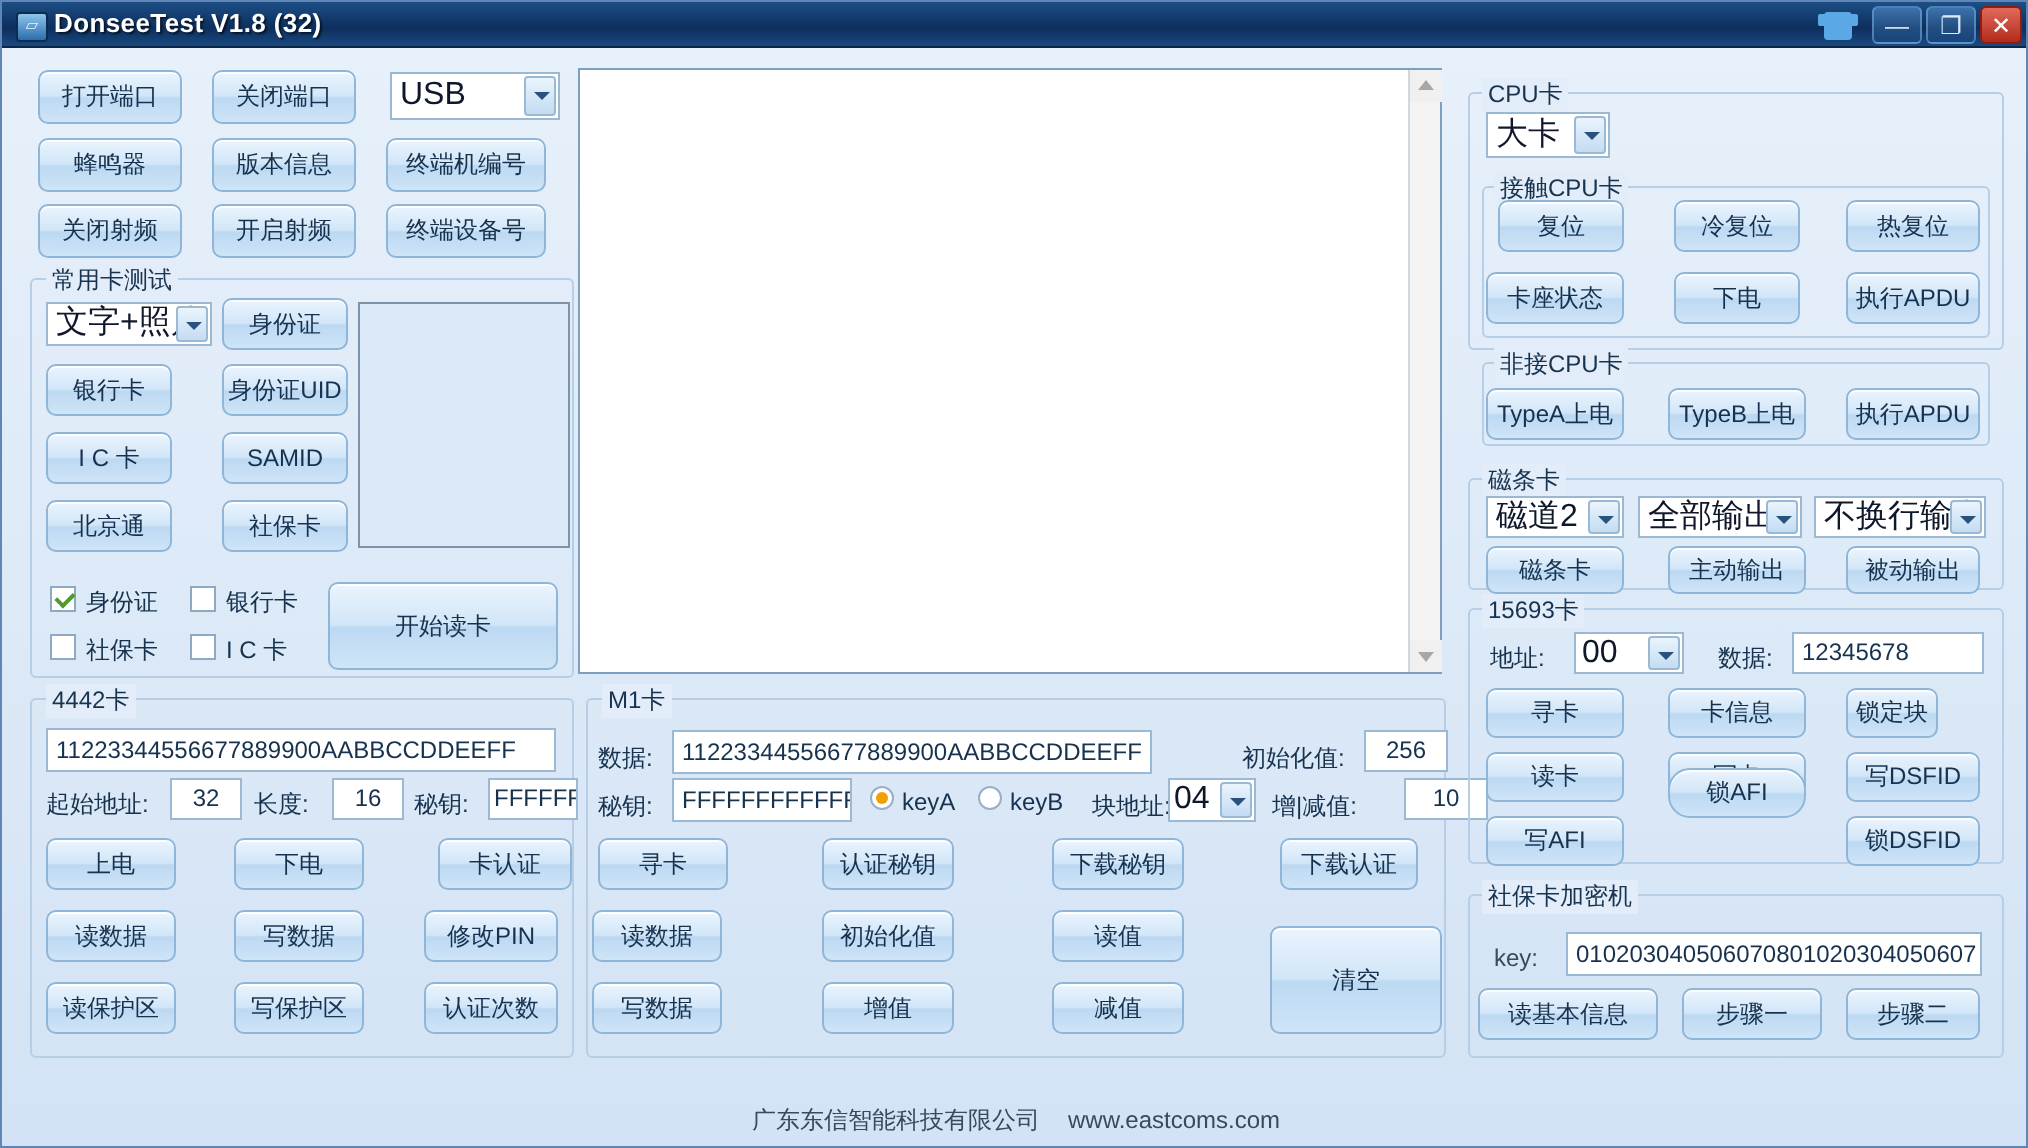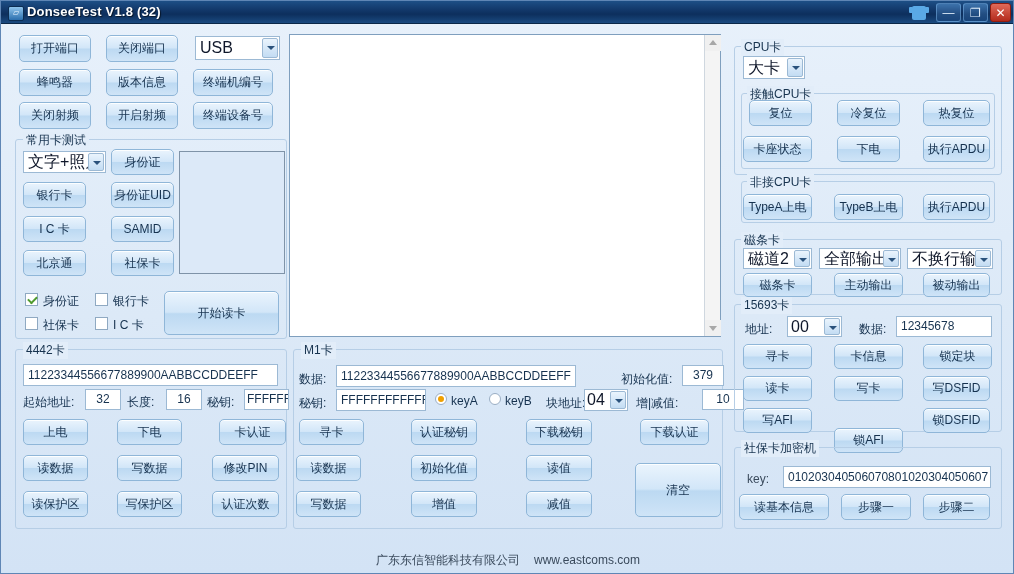--- a/index.html
+++ b/index.html
@@ -241,21 +241,21 @@
   <div class="btn" style="left:22px;top:490px;width:65px;height:26px;line-height:24px;">读保护区</div>
   <div class="btn" style="left:116px;top:490px;width:65px;height:26px;line-height:24px;">写保护区</div>
   <div class="btn" style="left:211px;top:490px;width:67px;height:26px;line-height:24px;">认证次数</div>
 
   <div class="grp" style="left:292px;top:348px;width:430px;height:180px;"></div>
   <div class="grp-title" style="left:300px;top:341px;">M1卡</div>
 
   <div class="lbl" style="left:298px;top:370px;">数据:</div>
   <div class="inp" style="left:335px;top:364px;width:240px;height:22px;line-height:20px;">11223344556677889900AABBCCDDEEFF</div>
   <div class="lbl" style="left:620px;top:370px;">初始化值:</div>
-  <div class="inp" style="left:681px;top:364px;width:42px;height:21px;line-height:19px;text-align:center;padding:0;">379</div>
+  <div class="inp" style="left:681px;top:364px;width:42px;height:21px;line-height:19px;text-align:center;padding:0;">256</div>
 
   <div class="lbl" style="left:298px;top:394px;">秘钥:</div>
   <div class="inp" style="left:335px;top:388px;width:90px;height:22px;line-height:20px;">FFFFFFFFFFFF</div>
   <div class="radio on" style="left:434px;top:392px;"></div>
   <div class="lbl" style="left:450px;top:393px;">keyA</div>
   <div class="radio" style="left:488px;top:392px;"></div>
   <div class="lbl" style="left:504px;top:393px;">keyB</div>
   <div class="lbl" style="left:545px;top:394px;">块地址:</div>
   <div class="sel" style="left:583px;top:388px;width:44px;height:22px;line-height:20px;padding:0 2px;">
     <span>04</span>
@@ -328,28 +328,28 @@
   <div class="lbl" style="left:744px;top:320px;">地址:</div>
   <div class="sel" style="left:786px;top:315px;width:55px;height:21px;line-height:19px;padding:0 3px;">
     <span>00</span>
     <i class="arrow"></i>
   </div>
   <div class="lbl" style="left:858px;top:320px;">数据:</div>
   <div class="inp" style="left:895px;top:315px;width:96px;height:21px;line-height:19px;">12345678</div>
 
   <div class="btn" style="left:742px;top:343px;width:69px;height:25px;line-height:23px;">寻卡</div>
   <div class="btn" style="left:833px;top:343px;width:69px;height:25px;line-height:23px;">卡信息</div>
-  <div class="btn" style="left:922px;top:343px;width:69px;height:25px;line-height:23px;">锁定块</div>
+  <div class="btn" style="left:922px;top:343px;width:46px;height:25px;line-height:23px;">锁定块</div>
 
   <div class="btn" style="left:742px;top:375px;width:69px;height:25px;line-height:23px;">读卡</div>
   <div class="btn" style="left:833px;top:375px;width:69px;height:25px;line-height:23px;">写卡</div>
   <div class="btn" style="left:922px;top:375px;width:67px;height:25px;line-height:23px;">写DSFID</div>
 
   <div class="btn" style="left:742px;top:407px;width:69px;height:25px;line-height:23px;">写AFI</div>
-  <div class="btn" style="left:833px;top:427px;width:69px;height:25px;line-height:23px;">锁AFI</div>
+  <div class="btn" style="left:833px;top:383px;width:69px;height:25px;line-height:23px;border-radius:11px;">锁AFI</div>
   <div class="btn" style="left:922px;top:407px;width:67px;height:25px;line-height:23px;">锁DSFID</div>
 
   <div class="grp" style="left:733px;top:446px;width:268px;height:82px;"></div>
   <div class="grp-title" style="left:740px;top:439px;">社保卡加密机</div>
 
   <div class="lbl" style="left:746px;top:471px;color:#3a4a5c;">key:</div>
   <div class="inp" style="left:782px;top:465px;width:208px;height:22px;line-height:20px;">010203040506070801020304050607</div>
 
   <div class="btn" style="left:738px;top:493px;width:90px;height:26px;line-height:24px;">读基本信息</div>
   <div class="btn" style="left:840px;top:493px;width:70px;height:26px;line-height:24px;">步骤一</div>

